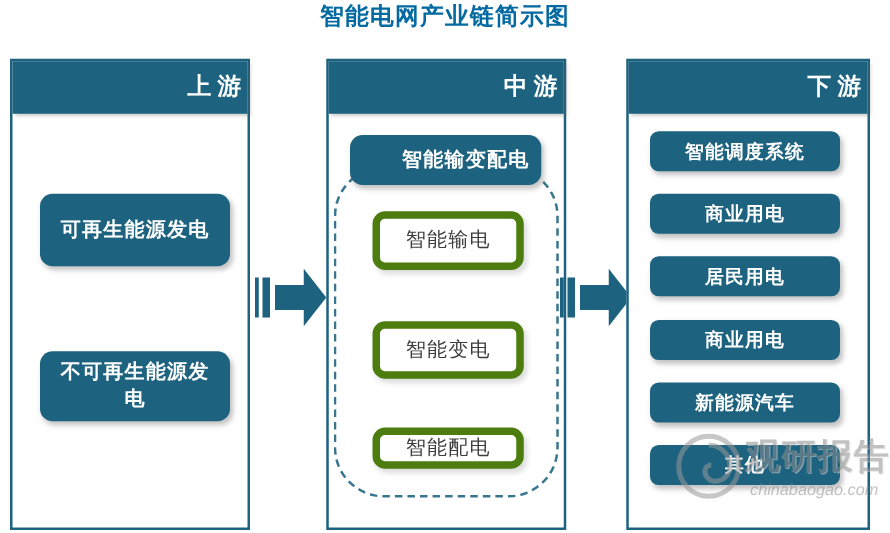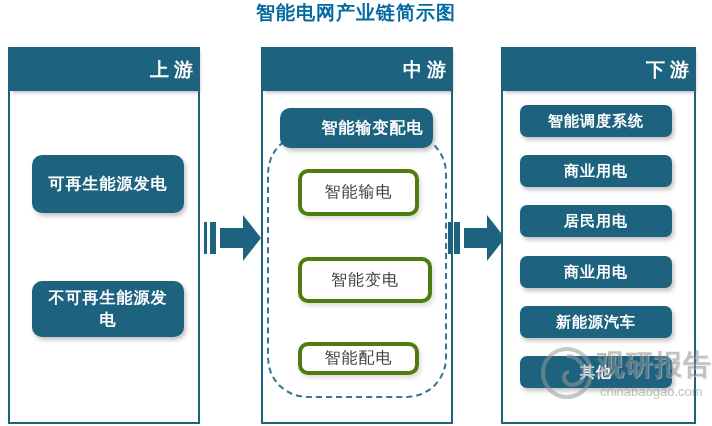--- a/index.html
+++ b/index.html
@@ -27,37 +27,37 @@
   .teal-box{
     background:#1d627f;color:#ffffff;text-align:center;
     border-radius:10px;font-size:16px;font-weight:bold;
     box-shadow:2px 3px 4px rgba(80,80,80,0.35);
     display:flex;align-items:center;justify-content:center;
     box-sizing:border-box;letter-spacing:1px;
   }
   .small-box{border-radius:7px;font-size:15px;}
   
   .white-box{
-    background:#ffffff;border:4px solid #4d7c0f;border-radius:10px;
+    background:#ffffff;border:6px solid #4d7c0f;border-radius:10px;
     color:#3d3d3d;text-align:center;font-size:16px;letter-spacing:1px;
     display:flex;align-items:center;justify-content:center;
     box-shadow:2px 3px 4px rgba(120,120,120,0.25);box-sizing:border-box;
   }
   .dashed-group{
     border:2px dashed #38758f;border-radius:40px;box-sizing:border-box;
     background:transparent;
   }
   .two-line{line-height:1.4;padding:0 14px;}
   
   .wm{opacity:0.55;color:#8f8f8f;}
   .wm-name{
     font-size:28px;font-weight:bold;letter-spacing:1px;
     text-shadow:1px 1px 0 #d8d8d8;white-space:nowrap;
   }
-  .wm-site{font-size:13px;font-family:"Liberation Sans","DejaVu Sans",sans-serif;white-space:nowrap;}
+  .wm-site{font-size:13px;font-family:"Liberation Sans","DejaVu Sans",sans-serif;white-space:nowrap;font-style:italic;}
 </style>
 </head>
 <body>
 
 <div id="canvas">
 
   <div class="abs title">智能电网产业链简示图</div>
 
   <div class="abs col-frame" style="left:8px;top:47px;width:192px;height:377px;">
     <div class="abs col-header">上游</div>
@@ -70,21 +70,21 @@
     <rect x="6" y="8" width="6" height="32" fill="#1d627f"></rect>
     <polygon points="16,14 39,14 39,1 57,24 39,47 39,34 16,34" fill="#1d627f"></polygon>
   </svg>
 
   <div class="abs col-frame" style="left:261px;top:47px;width:192px;height:377px;">
     <div class="abs col-header">中游</div>
   </div>
   <div class="abs dashed-group" style="left:267px;top:133px;width:180px;height:265px;"></div>
   <div class="abs teal-box" style="left:280px;top:108px;width:153px;height:40px;padding-left:32px;">智能输变配电</div>
   <div class="abs white-box" style="left:298px;top:169px;width:121px;height:47px;">智能输电</div>
-  <div class="abs white-box" style="left:298px;top:257px;width:134px;height:46px;">智能变电</div>
+  <div class="abs white-box" style="left:298px;top:257px;width:121px;height:46px;">智能变电</div>
   <div class="abs white-box" style="left:298px;top:342px;width:121px;height:33px;">智能配电</div>
 
   <svg class="abs" style="left:448px;top:214px;" width="57" height="48" viewBox="0 0 57 48">
     <rect x="0" y="8" width="3" height="32" fill="#1d627f"></rect>
     <rect x="6" y="8" width="6" height="32" fill="#1d627f"></rect>
     <polygon points="16,14 39,14 39,1 57,24 39,47 39,34 16,34" fill="#1d627f"></polygon>
   </svg>
 
   <div class="abs col-frame" style="left:501px;top:47px;width:195px;height:377px;">
     <div class="abs col-header">下游</div>

